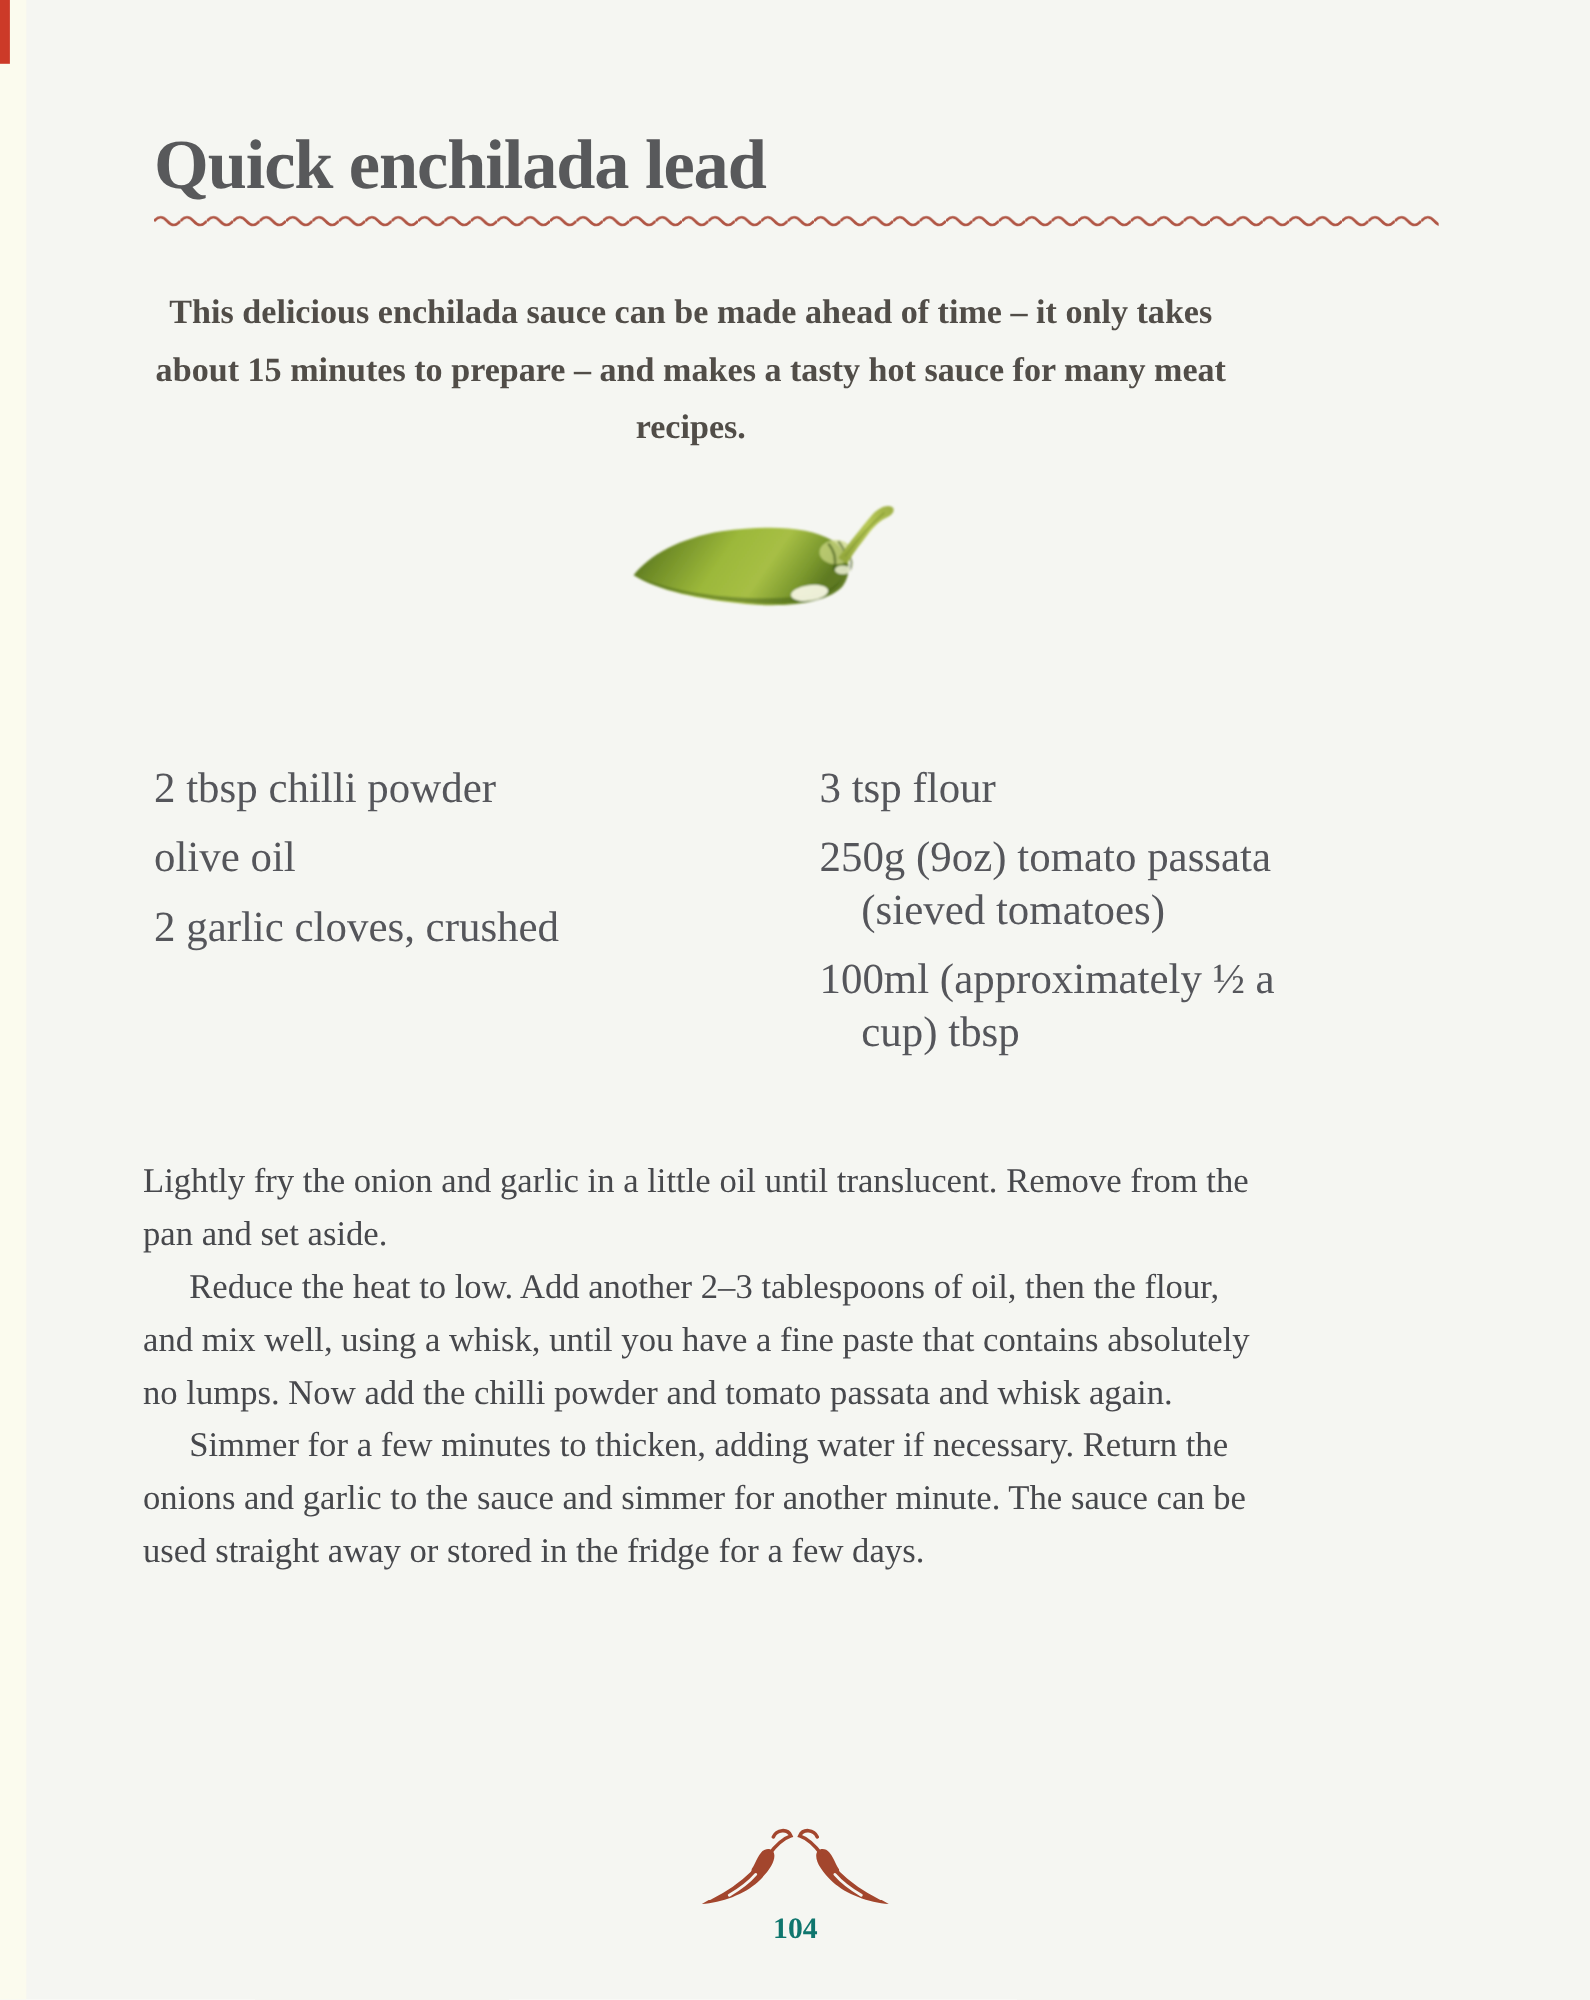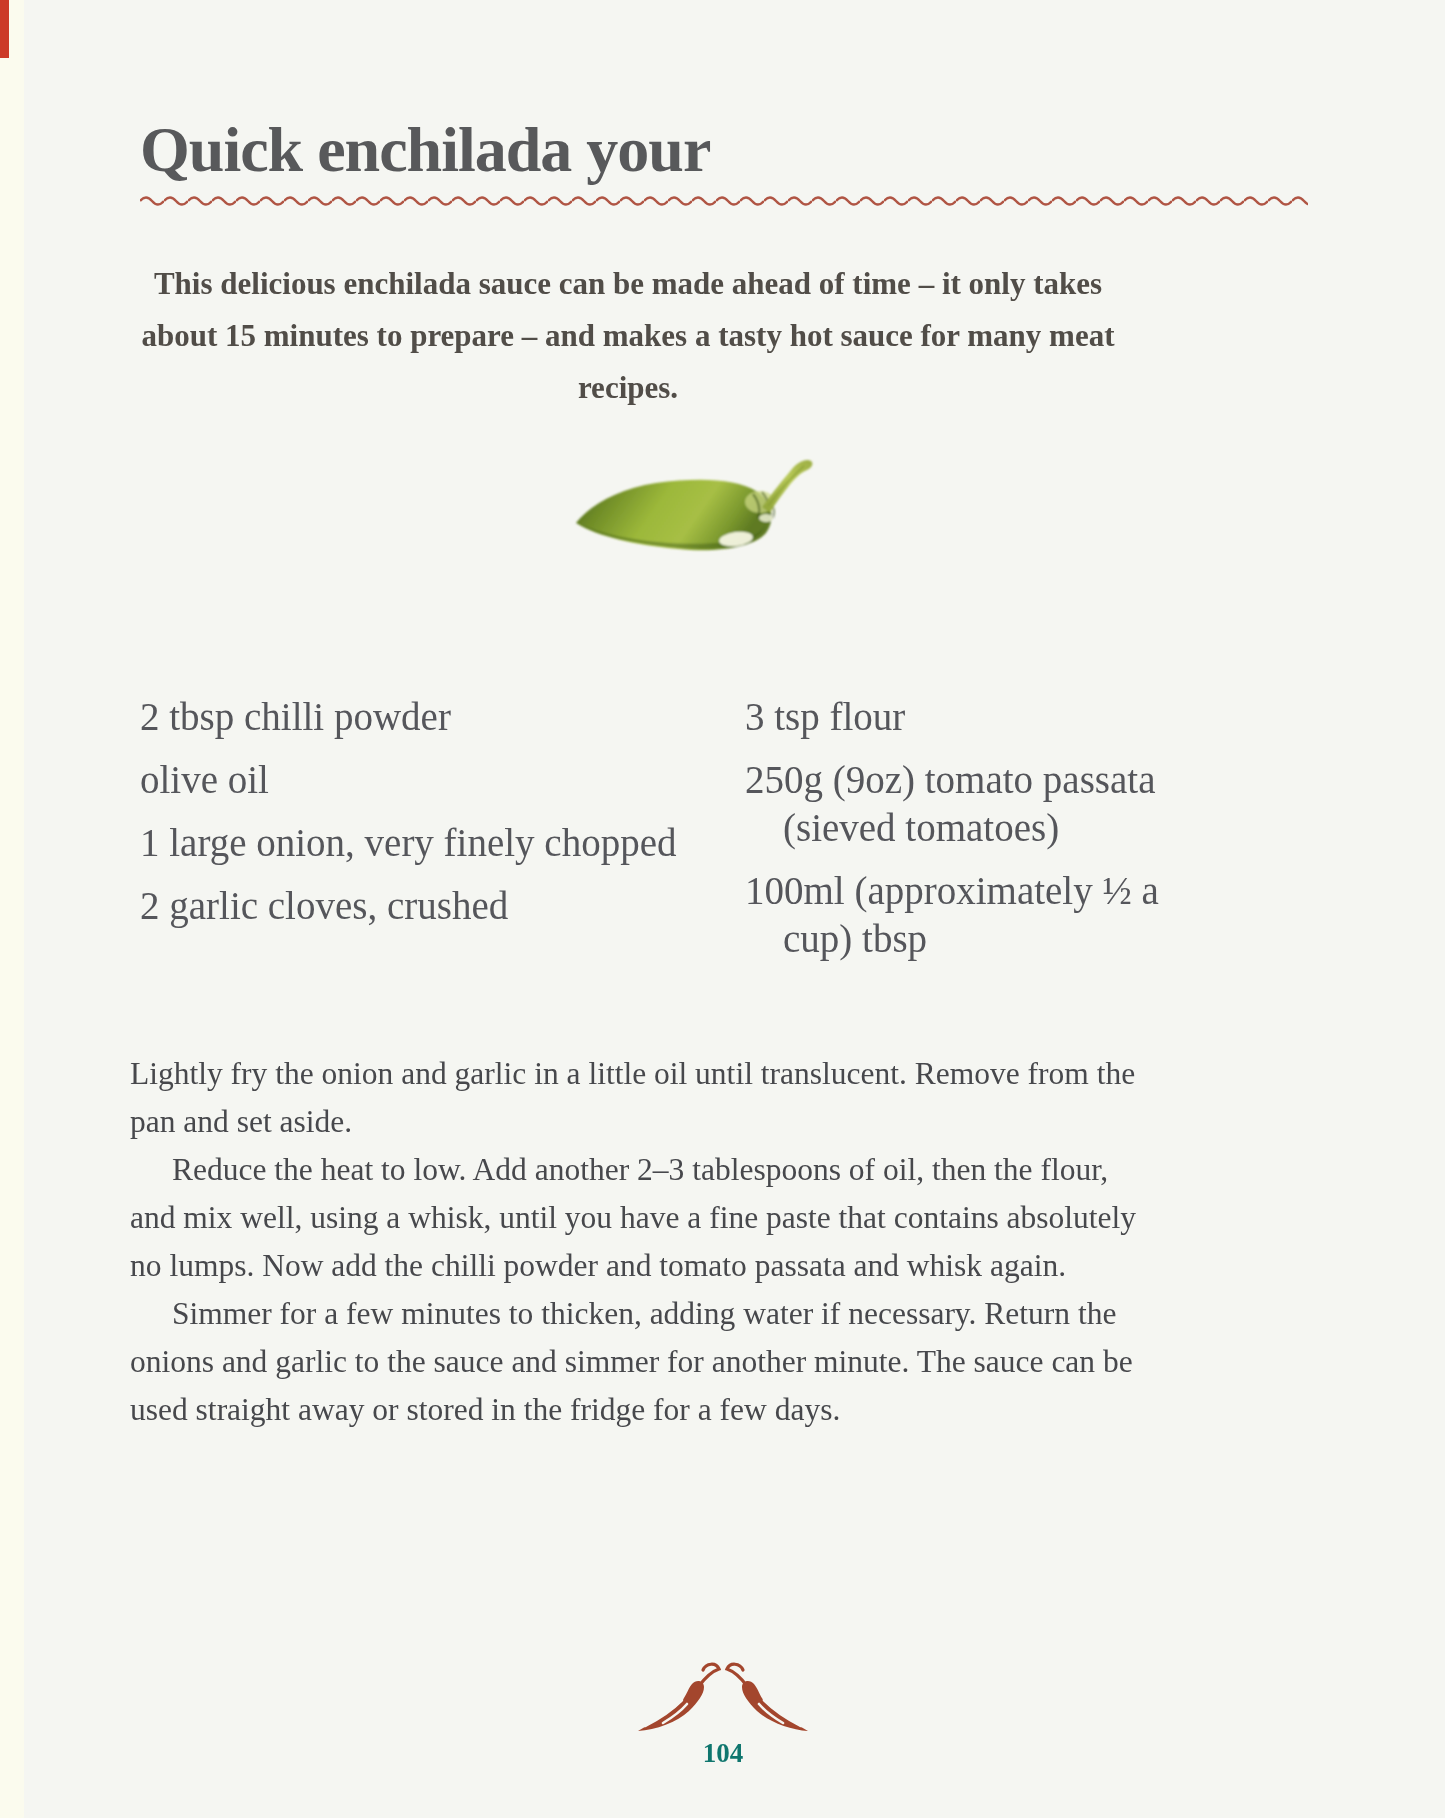--- a/index.html
+++ b/index.html
@@ -56,21 +56,21 @@
   }
 </style>
 </head>
 <body>
 
 <div class="page">
 
   <div class="paper-edge"></div>
   <div class="cover-sliver"></div>
 
-  <h1 class="title">Quick enchilada your</h1>
+  <h1 class="title">Quick enchilada lead</h1>
 
   <svg class="wave" width="1168" height="14" aria-hidden="true">
     <defs>
       <pattern id="wavep" width="24" height="14" patternUnits="userSpaceOnUse">
         <path d="M0 7 Q6 0 12 7 T24 7" fill="none" stroke="#b05544" stroke-width="2.4"></path>
       </pattern>
     </defs>
     <rect x="0" y="0" width="1168" height="14" fill="url(#wavep)"></rect>
   </svg>
 
@@ -110,21 +110,20 @@
       <path d="M202,87 C214,71 222,61 232,49 C238,42 246,38 251,41
            C254,43 252,48 247,50 C240,53 234,59 228,67
            C221,76 214,85 210,93 Z" fill="url(#stemGrad)"></path>
       <path d="M208,86 C220,70 230,58 244,46" fill="none" stroke="#7f9632" stroke-width="1.6" opacity="0.7"></path>
     </g>
   </svg>
 
   <ul class="ingredients-left">
     <li class="ing-li">2 tbsp chilli powder</li>
     <li class="ing-li">olive oil</li>
-    <li class="ing-li">1 large onion, very finely chopped</li>
     <li class="ing-li">2 garlic cloves, crushed</li>
   </ul>
 
   <ul class="ingredients-right">
     <li class="ing-li">3 tsp flour</li>
     <li class="ing-li">250g (9oz) tomato passata (sieved tomatoes)</li>
     <li class="ing-li">100ml (approximately ½ a cup) tbsp</li>
   </ul>
 
   <div class="method">

